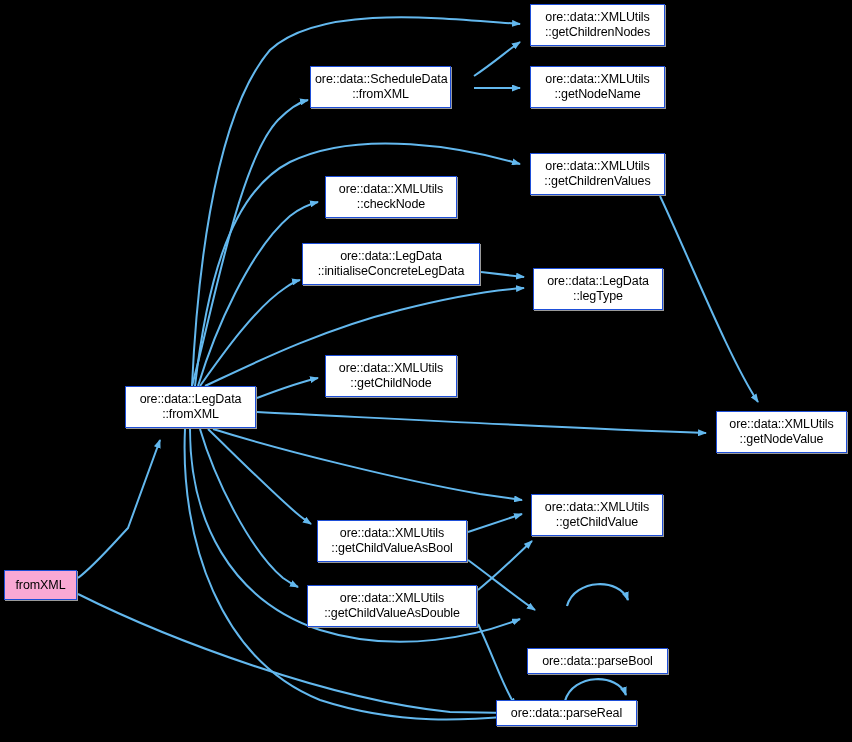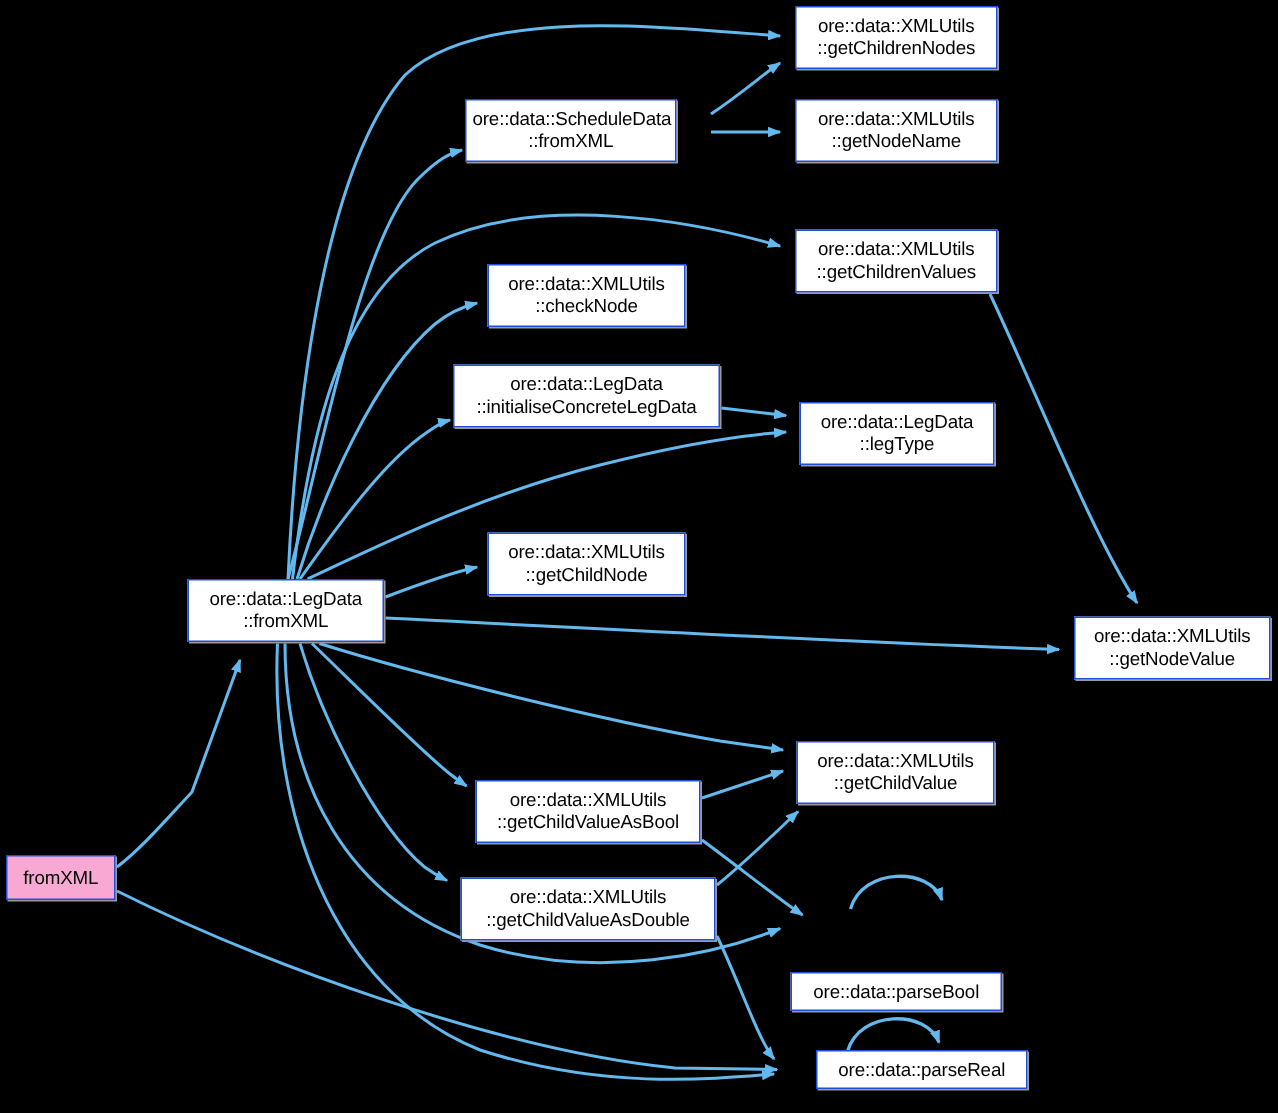--- a/index.html
+++ b/index.html
@@ -111,15 +111,15 @@
 ::getChildNode</span></div>
       <div class="node" style="left: 716px; top: 411px; width: 131px; height: 42px;"><span class="node-label">ore::data::XMLUtils
 ::getNodeValue</span></div>
       <div class="node" style="left: 531px; top: 494px; width: 132px; height: 42px;"><span class="node-label">ore::data::XMLUtils
 ::getChildValue</span></div>
       <div class="node" style="left: 317px; top: 520px; width: 150px; height: 42px;"><span class="node-label">ore::data::XMLUtils
 ::getChildValueAsBool</span></div>
       <div class="node" style="left: 307px; top: 585px; width: 170px; height: 42px;"><span class="node-label">ore::data::XMLUtils
 ::getChildValueAsDouble</span></div>
       <div class="node" style="left: 527px; top: 605px; width: 141px; height: 26px; margin-top: 43px;"><span class="node-label">ore::data::parseBool</span></div>
-      <div class="node" style="left: 544px; top: 700px; width: 141px; height: 26px;"><span class="node-label">ore::data::parseReal</span></div>
+      <div class="node" style="left: 496px; top: 700px; width: 141px; height: 26px;"><span class="node-label">ore::data::parseReal</span></div>
     </div>
 </div>
 
 </body></html>

